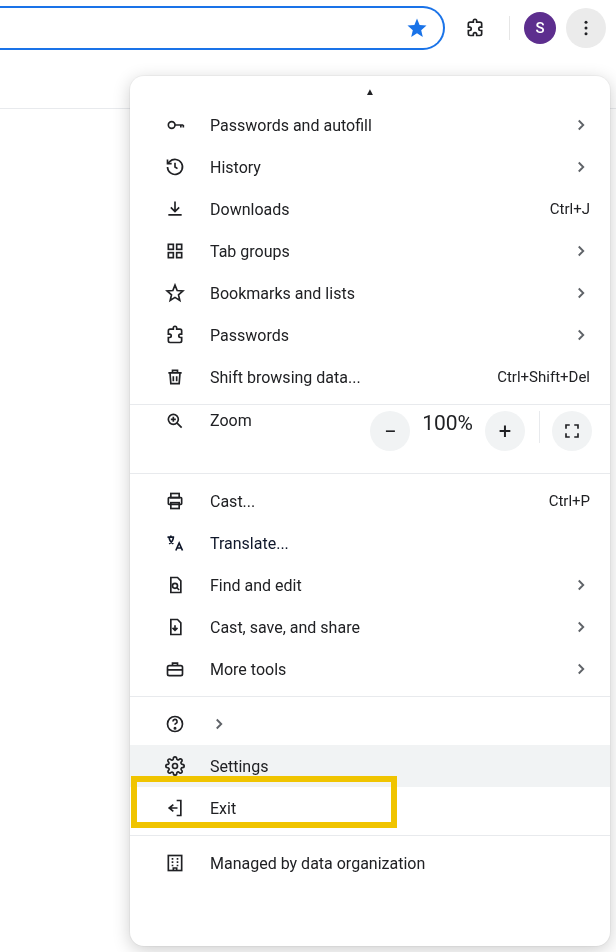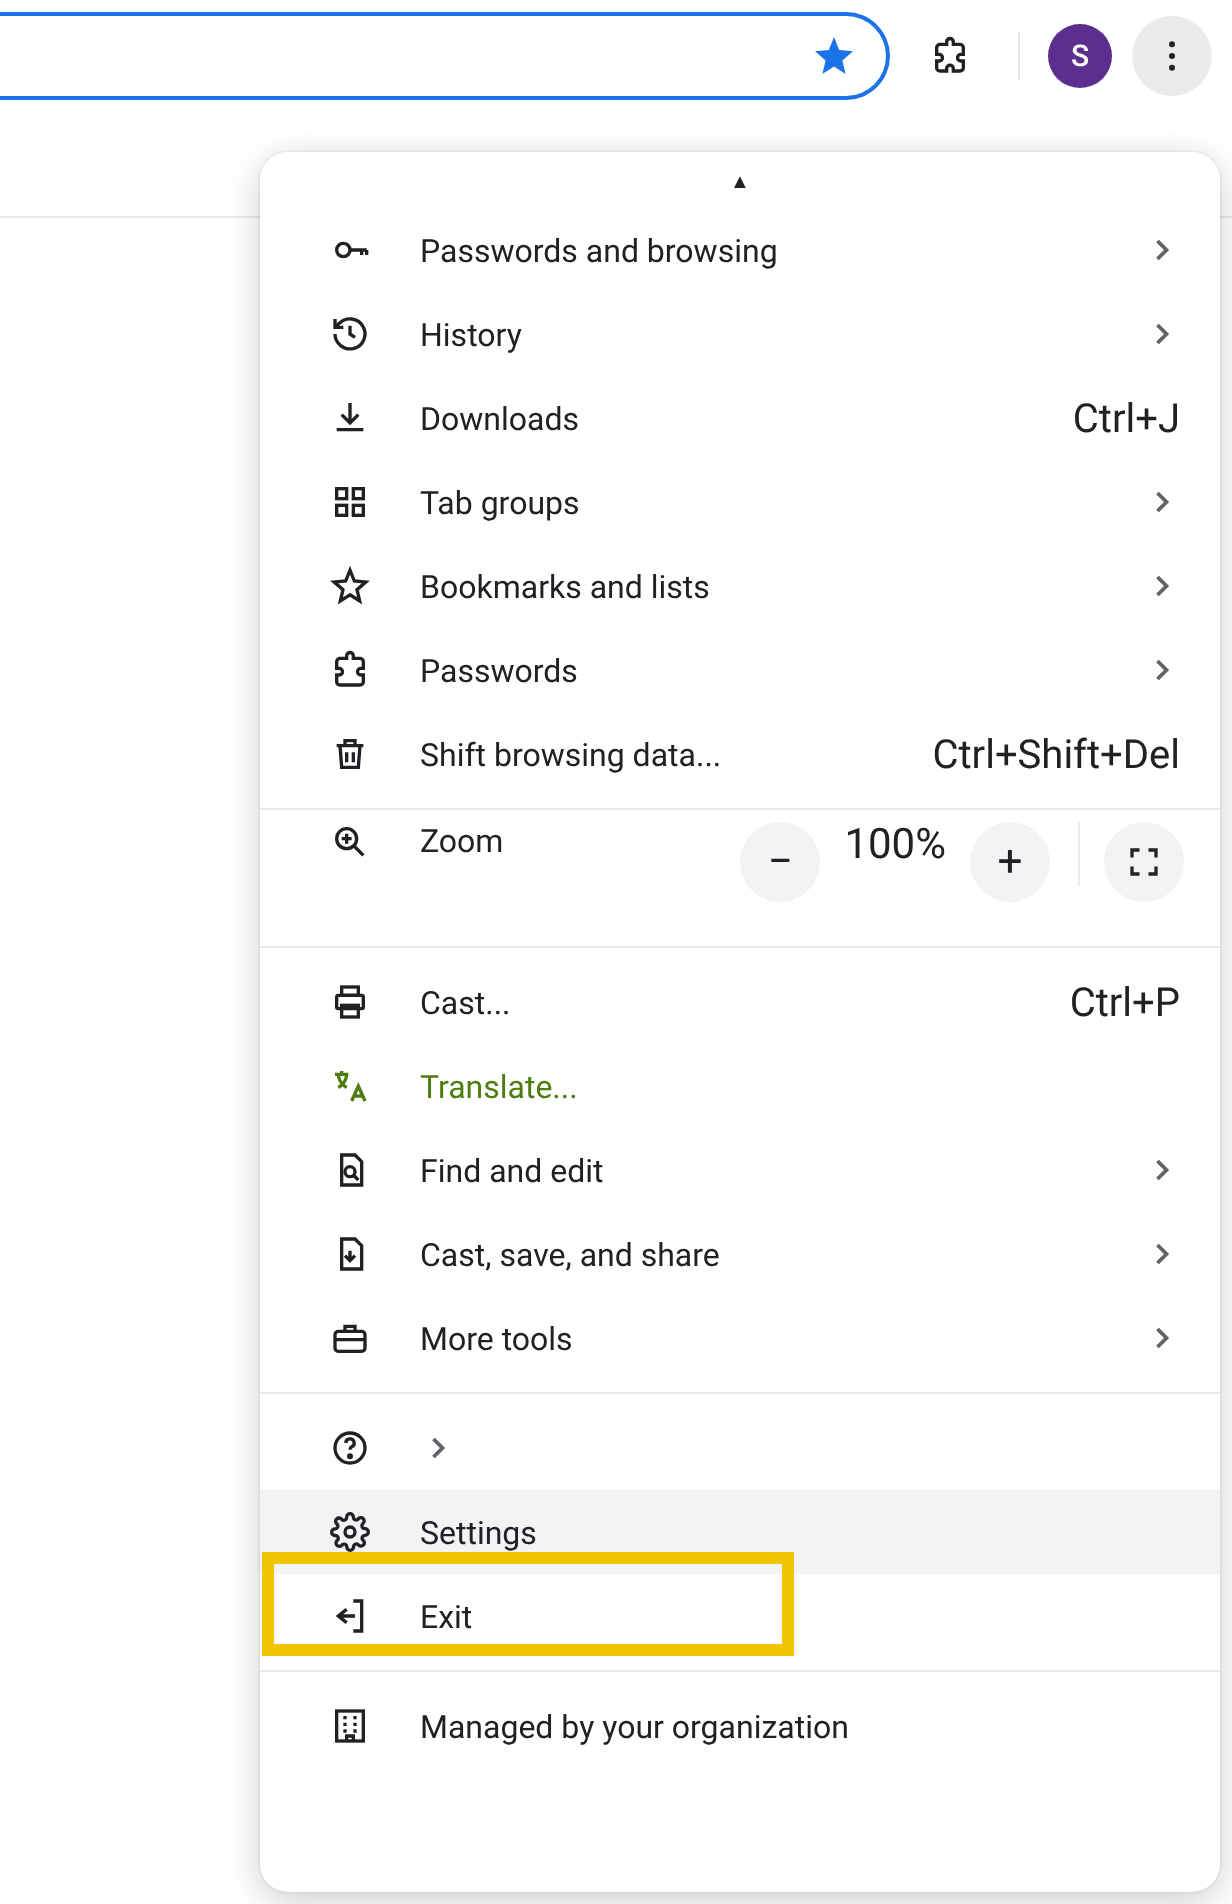--- a/index.html
+++ b/index.html
@@ -26,24 +26,24 @@
     .divider-full{height:1px;background:var(--line);width:100%;margin-top:52px}
 
     
     .menu{position:absolute;top:76px;left:130px;right:6px;height:870px;background:#fff;border-radius:14px;box-shadow:0 4px 18px rgba(0,0,0,.20),0 0 0 1px rgba(0,0,0,.03);padding-top:10px;overflow:hidden}
     .menu .caret{text-align:center;font-size:10px;color:var(--txt);height:18px;line-height:12px;user-select:none}
 
     .mi{display:flex;align-items:center;height:42px;padding-left:34px;padding-right:20px;color:var(--txt);font-size:16px;cursor:default;background:#fff}
     .mi .ico{width:22px;display:flex;align-items:center;justify-content:center;margin-right:24px;color:var(--txt)}
     .mi .ico svg{width:20px;height:20px}
     .mi .label{flex:1;white-space:nowrap}
-    .mi .accel{font-size:20px;color:var(--txt);white-space:nowrap}
+    .mi .accel{font-size:15px;color:var(--txt);white-space:nowrap}
     .mi .chev{color:var(--muted);display:flex;align-items:center}
     .mi .chev svg{width:18px;height:18px}
-    .mi.disabled .ico,.mi.disabled .label{color:#4d7c0f}
+    .mi.disabled .ico,.mi.disabled .label{color:#0f172a}
     .mi.hover{background:var(--hover)}
     .sep{height:1px;background:var(--line);margin:6px 0}
 
     .zoom{display:flex;align-items:flex-start;height:56px;padding-left:34px;padding-right:18px;color:var(--txt);font-size:16px}
     .zoom .ico{width:22px;display:flex;align-items:center;justify-content:center;margin-right:24px}
     .zoom .ico svg{width:20px;height:20px}
     .zoom .spacer{flex:1}
     .zbtn{width:40px;height:40px;border-radius:20px;background:#f1f3f4;display:flex;align-items:center;justify-content:center;font-size:22px;font-weight:400;color:var(--txt);user-select:none}
     .zval{margin:0 12px;font-size:21px}
     .zsep{width:1px;height:32px;background:var(--line);margin:0 12px 0 14px}
@@ -84,21 +84,21 @@
 <div class="menu">
   <div class="caret">▲</div>
 
   <div class="mi">
     <span class="ico">
       <svg viewBox="0 0 24 24" fill="none" stroke="currentColor" stroke-width="2">
           <circle cx="8" cy="12" r="4"></circle>
           <path d="M12 12h10M19 12v3M22 12v3"></path>
         </svg>
     </span>
-    <span class="label">Passwords and browsing</span>
+    <span class="label">Passwords and autofill</span>
     <span class="chev">
         <svg viewBox="0 0 24 24" fill="none" stroke="currentColor" stroke-width="2.5">
           <path d="M9 6l6 6-6 6"></path>
         </svg>
       </span>
   </div>
 
   <div class="mi">
     <span class="ico">
       <svg viewBox="0 0 24 24" fill="none" stroke="currentColor" stroke-width="2">
@@ -311,18 +311,18 @@
 
   <div class="sep"></div>
 
   <div class="mi">
     <span class="ico">
       <svg viewBox="0 0 24 24" fill="none" stroke="currentColor" stroke-width="2">
           <rect x="4" y="3" width="16" height="18"></rect>
           <path d="M8 7h2M14 7h2M8 11h2M14 11h2M8 15h2M14 15h2M10 21v-3h4v3"></path>
         </svg>
     </span>
-    <span class="label">Managed by your organization</span>
+    <span class="label">Managed by data organization</span>
   </div>
 
 </div>
 
 <div class="highlight-box" id="hl" style="top: 776px; left: 131px; width: 266px; height: 52px;"></div>
 
 </body></html>

